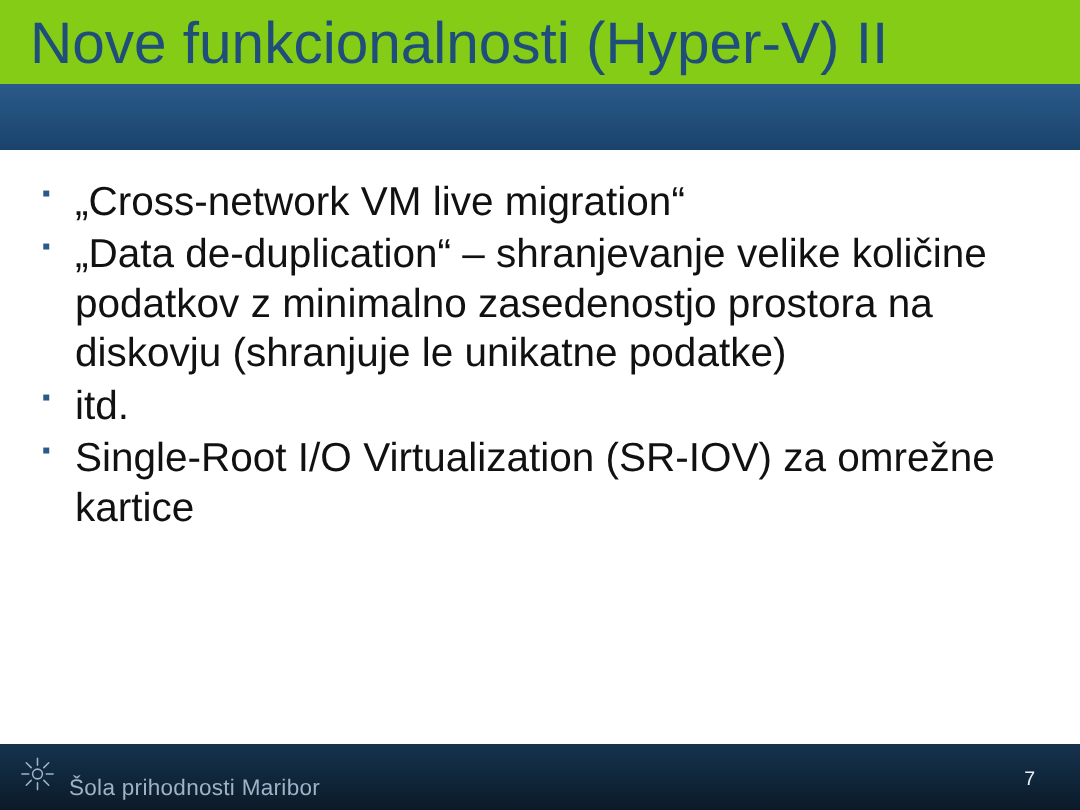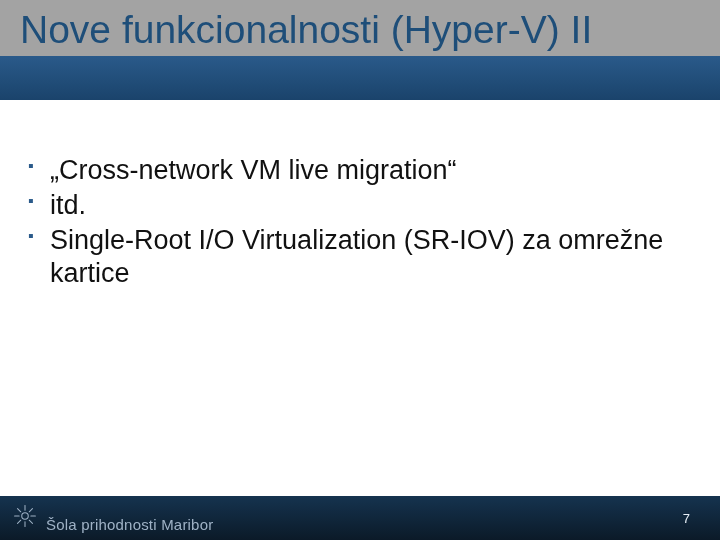--- a/index.html
+++ b/index.html
@@ -1,21 +1,21 @@
 <!DOCTYPE html>
 <html><head>
 <meta charset="utf-8">
 <style>
   * { margin: 0; padding: 0; box-sizing: border-box; }
   html, body { width: 720px; height: 540px; font-family: "Segoe UI Light", "Segoe UI", Arial, sans-serif; background: #fff; overflow: hidden; }
   .slide { position: relative; width: 720px; height: 540px; display: flex; flex-direction: column; }
-  .title-block { background: #a3a3a3; padding: 8px 20px 4px 20px; border-bottom: 0; }
+  .title-block { background: #84cc16; padding: 8px 20px 4px 20px; border-bottom: 0; }
   .title { font-size: 39px; font-weight: 300; color: #1e4e79; letter-spacing: 0px; }
   .band { height: 44px; background: #1f4e79; background: linear-gradient(#2a5a8a,#1a436b); }
-  .content { flex: 1; padding: 18px 28px 0 28px; margin-top: 36px; }
+  .content { flex: 1; padding: 18px 28px 0 28px; }
   .bullets { list-style: none; }
   .bullets li { position: relative; font-size: 27px; line-height: 1.22; color: #111; font-weight: 400; padding-left: 22px; margin-bottom: 2px; font-family: "Segoe UI", Arial, sans-serif; }
   .bullets li::before { content: "\25AA"; position: absolute; left: 0; top: 2px; font-size: 16px; color: #2a5a8a; }
   .footer { position: absolute; bottom: 0; left: 0; right: 0; height: 44px; background: #0a1a2a; background: linear-gradient(#15334f,#0b1a28); display: flex; align-items: center; color: #b8c6d6; }
   .footer-logo { display: flex; align-items: flex-end; gap: 8px; padding-left: 12px; }
   .footer-logo svg { width: 26px; height: 26px; }
   .footer-brand { font-size: 15px; color: #9fb2c6; font-weight: 400; letter-spacing: 0.2px; }
   .footer-template { position: absolute; right: 110px; font-size: 12px; color: #bfd0e0; }
   .footer-page { position: absolute; right: 30px; font-size: 13px; color: #e6eef6; }
 </style>
@@ -26,20 +26,21 @@
 
   <div class="title-block">
     <h1 class="title">Nove funkcionalnosti (Hyper-V) II</h1>
   </div>
 
   <div class="band"></div>
 
   <div class="content">
     <ul class="bullets">
       <li>„Cross-network VM live migration“</li>
+      <li>„Data de-duplication“ – shranjevanje velike količine podatkov z minimalno zasedenostjo prostora na diskovju (shranjuje le unikatne podatke)</li>
       <li>itd.</li>
       <li>Single-Root I/O Virtualization (SR-IOV) za omrežne kartice</li>
     </ul>
   </div>
 
   <div class="footer">
     <div class="footer-logo">
       <span>
         <svg viewBox="0 0 40 40">
           <g fill="none" stroke="#9fb2c6" stroke-width="1.6">

